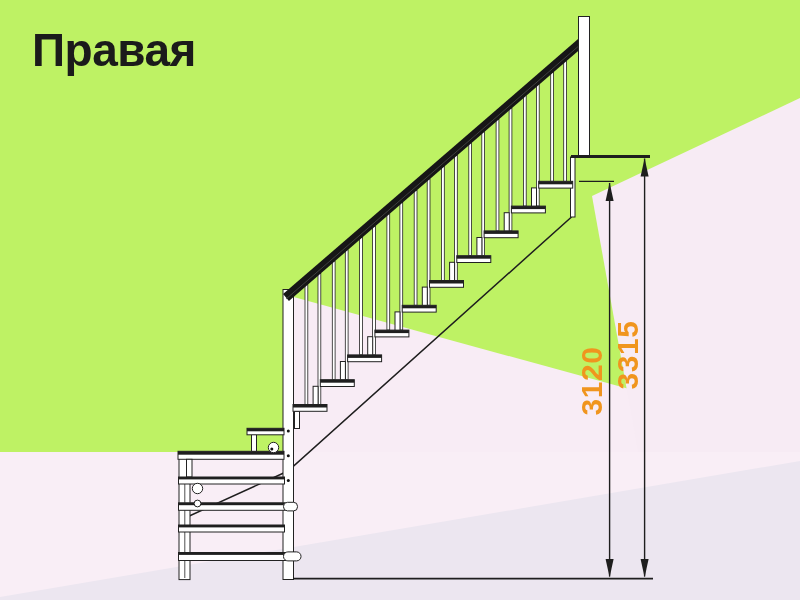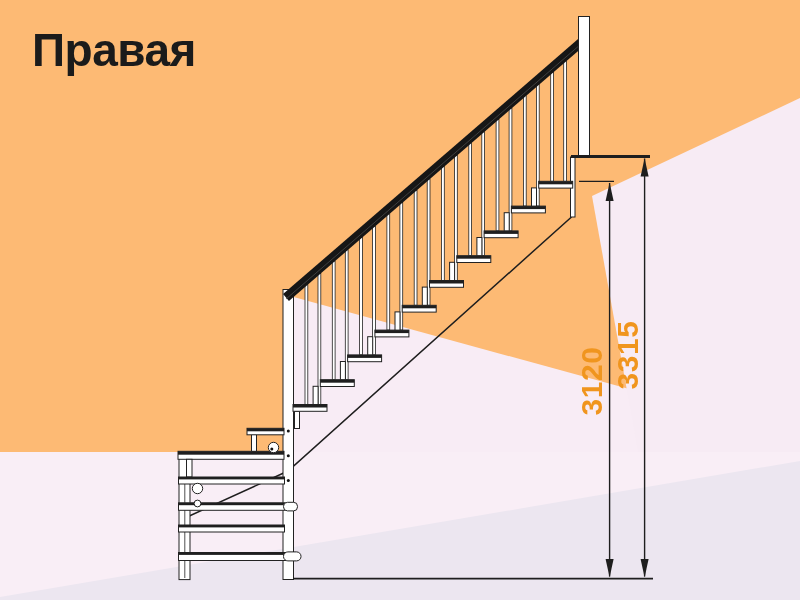--- a/index.html
+++ b/index.html
@@ -1,17 +1,17 @@
 <!DOCTYPE html>
 <html><head>
 <meta charset="utf-8">
 <style>
   html,body{margin:0;padding:0;background:#fff;}
   .stage{
-    position:relative;width:800px;height:600px;overflow:hidden;background:#fdba74;
+    position:relative;width:800px;height:600px;overflow:hidden;background:#bef264;
     font-family:"Liberation Sans","DejaVu Sans",sans-serif;
   }
   .bg{position:absolute;inset:0;pointer-events:none;}
   .bg-pink-under-stairs{background:#f8ecf5;clip-path:polygon(290px 296px,800px 436px,800px 452px,290px 452px);}
   .bg-pink-right{background:#f7ebf4;clip-path:polygon(592px 196px,800px 98px,800px 452px,638px 452px);}
   .bg-pink-bottom{background:#f9eef6;clip-path:polygon(0 452px,800px 452px,800px 600px,0 600px);}
   .bg-lavender{background:#ece6f0;clip-path:polygon(0 597px,800px 461px,800px 600px,0 600px);}
   .title{
     position:absolute;left:32px;top:27px;margin:0;
     font-size:46px;font-weight:700;letter-spacing:-0.5px;color:#1b1b1b;line-height:1;

